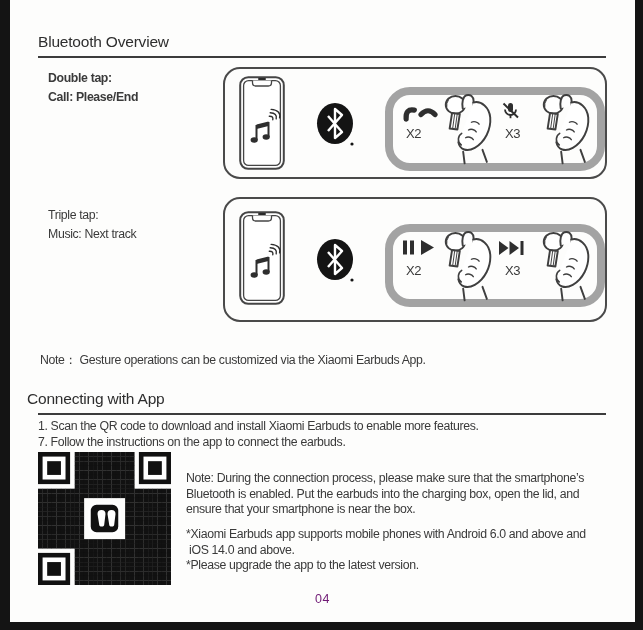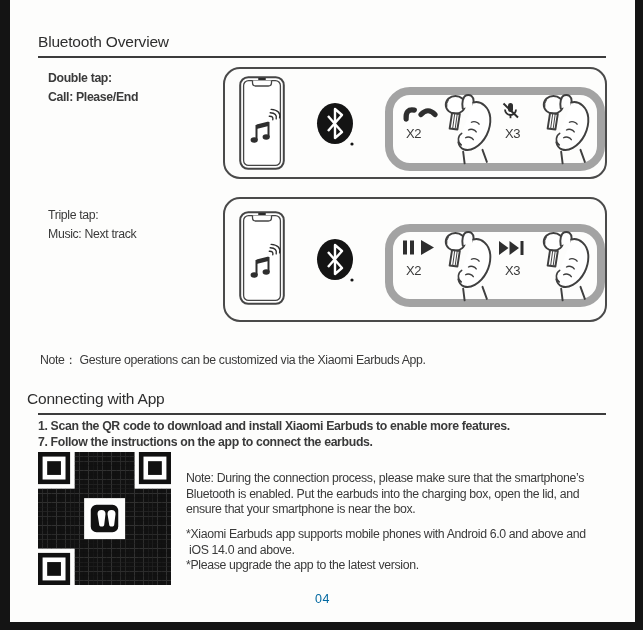--- a/index.html
+++ b/index.html
@@ -10,21 +10,21 @@
   .heading{font-size:15.5px;letter-spacing:-0.2px;color:#2e2e2e;font-weight:400;}
   .rule{border-top:2px solid #3c3c3c;width:568px;height:0;}
   .body-text{font-size:12.3px;letter-spacing:-0.35px;color:#3a3a3a;}
   .tap-lines div{line-height:19.3px;}
   .outer-box{border:2px solid #4a4a4a;border-radius:17px;background:#fdfdfc;}
   .inner-panel{position:absolute;border:8px solid #a3a3a3;border-radius:25px;}
   .count{font-size:13px;letter-spacing:-0.3px;color:#3a3a3a;}
   .prewrap{white-space:pre-wrap;line-height:15.6px;}
   .steps div{line-height:15.8px;}
   .note-line{font-size:12.3px;letter-spacing:-0.35px;color:#3a3a3a;}
-  .pagenum{width:625px;text-align:center;font-size:12.5px;color:#0369a1;letter-spacing:0.5px;}
+  .pagenum{width:625px;text-align:center;font-size:12.5px;color:#701a75;letter-spacing:0.5px;}
   svg{display:block;}
 </style>
 </head>
 <body>
 
 <svg width="0" height="0" style="position:absolute">
   <defs>
     <symbol id="sym-phone" viewBox="0 0 46 94">
       <rect x="1.2" y="1.2" width="43.6" height="91.6" rx="8" fill="#fff" stroke="#454545" stroke-width="2"></rect>
       <rect x="4.6" y="4.6" width="36.8" height="84.8" rx="5" fill="none" stroke="#454545" stroke-width="1.3"></rect>
@@ -139,21 +139,21 @@
   </div>
 
   <div class="abs note-line" style="left:30px;top:340px;margin-top:12px;">
     <span>Note：</span>
     <span>Gesture operations can be customized via the Xiaomi Earbuds App.</span>
   </div>
 
   <div class="abs heading" style="left:17px;top:390px;">Connecting with App</div>
   <div class="abs rule" style="left:28px;top:413px;"></div>
 
-  <div class="abs body-text steps" style="left:28px;top:419px;font-weight:bold;">
+  <div class="abs body-text steps" style="left:28px;top:419px;">
     <div>1. Scan the QR code to download and install Xiaomi Earbuds  to enable more features.</div>
     <div>7. Follow the instructions on the app to connect the earbuds.</div>
   </div>
 
   <svg id="qr" class="abs" style="left:28px;top:452px;" width="133" height="133" viewBox="0 0 133 133">
       <rect x="36.689655172413794" y="0" width="4.836206896551724" height="4.836206896551724" fill="#111"></rect>
       <rect x="41.275862068965516" y="0" width="4.836206896551724" height="4.836206896551724" fill="#111"></rect>
       <rect x="45.86206896551724" y="0" width="4.836206896551724" height="4.836206896551724" fill="#111"></rect>
       <rect x="50.44827586206897" y="0" width="4.836206896551724" height="4.836206896551724" fill="#111"></rect>
       <rect x="55.03448275862069" y="0" width="4.836206896551724" height="4.836206896551724" fill="#111"></rect>

